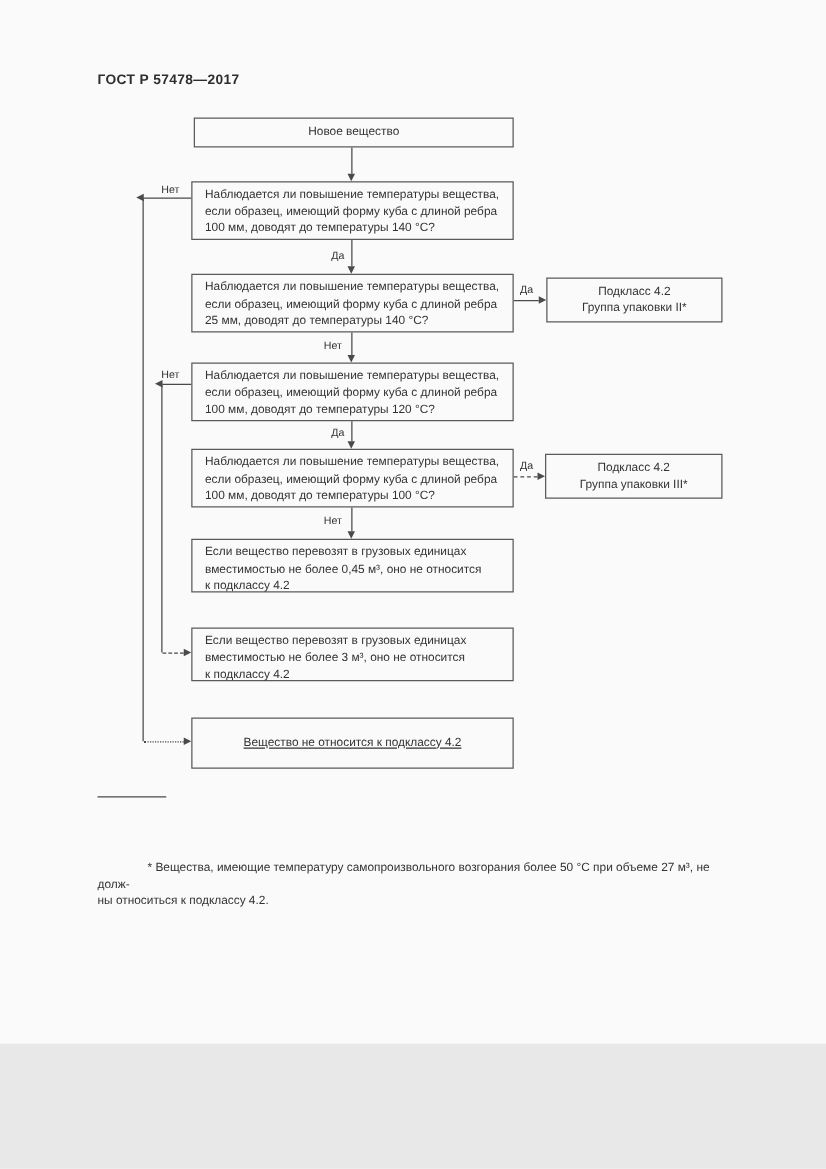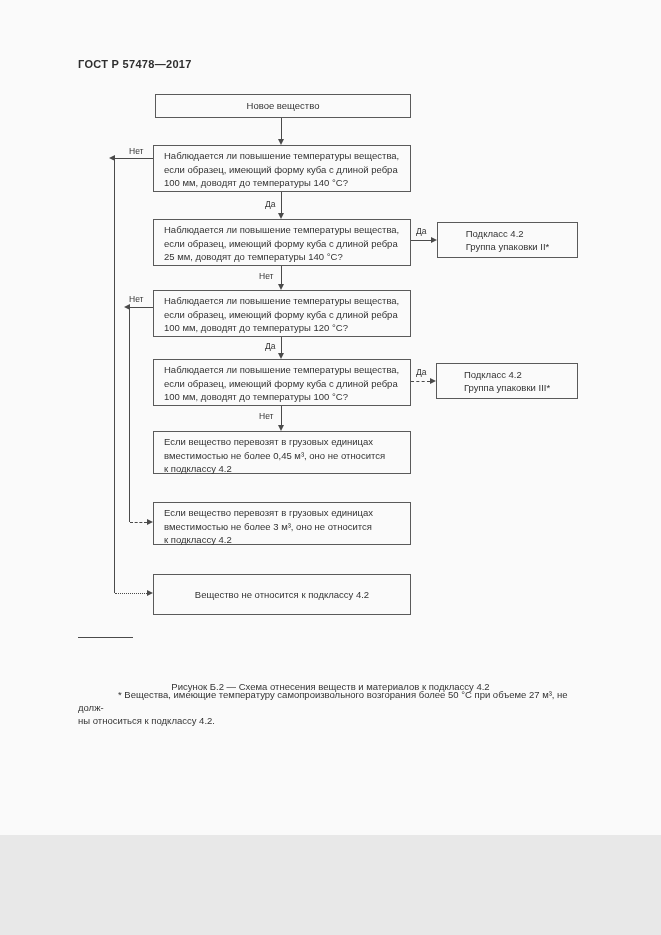--- a/index.html
+++ b/index.html
@@ -22,21 +22,21 @@
   }
   .node {
     position:absolute;
     border:1px solid #5a5a5a;
     background:#fafafa;
     font-size:9.5px; line-height:13.5px; color:#333;
     white-space:pre-line;
     box-sizing:border-box;
   }
   .node.q { padding:3px 6px 0 10px; text-align:left; }
-  .node.center { text-align:left; display:flex; align-items:center; justify-content:center; white-space:pre-line; }
+  .node.center { text-align:center; display:flex; align-items:center; justify-content:center; white-space:pre-line; }
   .line { position:absolute; background:#4a4a4a; }
   .hline-dashed { position:absolute; border-top:1px dashed #4a4a4a; height:0; }
   .hline-dotted { position:absolute; border-top:1px dotted #4a4a4a; height:0; }
   .hline-dashdot { position:absolute; border-top:1px dashed #4a4a4a; height:0; }
   .arr { position:absolute; width:0; height:0; }
   .arr.down  { border-left:3.5px solid transparent; border-right:3.5px solid transparent; border-top:6px solid #4a4a4a; }
   .arr.right { border-top:3.5px solid transparent; border-bottom:3.5px solid transparent; border-left:6px solid #4a4a4a; }
   .arr.left  { border-top:3.5px solid transparent; border-bottom:3.5px solid transparent; border-right:6px solid #4a4a4a; }
   .edge-label {
     position:absolute; font-size:8.5px; color:#333; background:#fafafa; padding:0 1px;
@@ -82,21 +82,21 @@
 100 мм, доводят до температуры 100 °С?</div>
 
   <div class="node q" style="left:153px; top:431px; width:258px; height:43px;">Если вещество перевозят в грузовых единицах
 вместимостью не более 0,45 м³, оно не относится
 к подклассу 4.2</div>
 
   <div class="node q" style="left:153px; top:502px; width:258px; height:43px;">Если вещество перевозят в грузовых единицах
 вместимостью не более 3 м³, оно не относится
 к подклассу 4.2</div>
 
-  <div class="node center" style="left:153px; top:574px; width:258px; height:41px;">Вещество не относится к подклассу 4.2</div>
+  <div class="node center" style="left:153px; top:574px; width:258px; height:41px;text-decoration:underline;">Вещество не относится к подклассу 4.2</div>
 
   <div class="node center" style="left:437px; top:222px; width:141px; height:36px;">Подкласс 4.2
 Группа упаковки II*</div>
 
   <div class="node center" style="left:436px; top:363px; width:142px; height:36px;">Подкласс 4.2
 Группа упаковки III*</div>
 
   <div class="line" style="left:281px; top:118px; width:1px; height:21px;"></div>
   <div class="arr down" style="left:278px; top:139px;"></div>
 
@@ -134,16 +134,15 @@
   <div class="line" style="left:130px; top:307px; width:23px; height:1px;"></div>
   <div class="arr left" style="left:124px; top:304px;"></div>
   <div class="edge-label" style="left:128px; top:294px;">Нет</div>
   <div class="line" style="left:129px; top:307px; width:1px; height:215px;"></div>
   <div class="hline-dashed" style="left:130px; top:522px; width:17px;"></div>
   <div class="arr right" style="left:147px; top:519px;"></div>
 
   <div class="footnote-rule"></div>
   <div class="footnote">* Вещества, имеющие температуру самопроизвольного возгорания более 50 °С при объеме 27 м³, не долж-
 ны относиться к подклассу 4.2.</div>
-  <div class="caption">Рисунок Б.2 — Схема отнесения веществ и материалов к подклассу 4.2</div>
   <div class="page-number">52</div>
 
 </div>
 
 </body></html>

